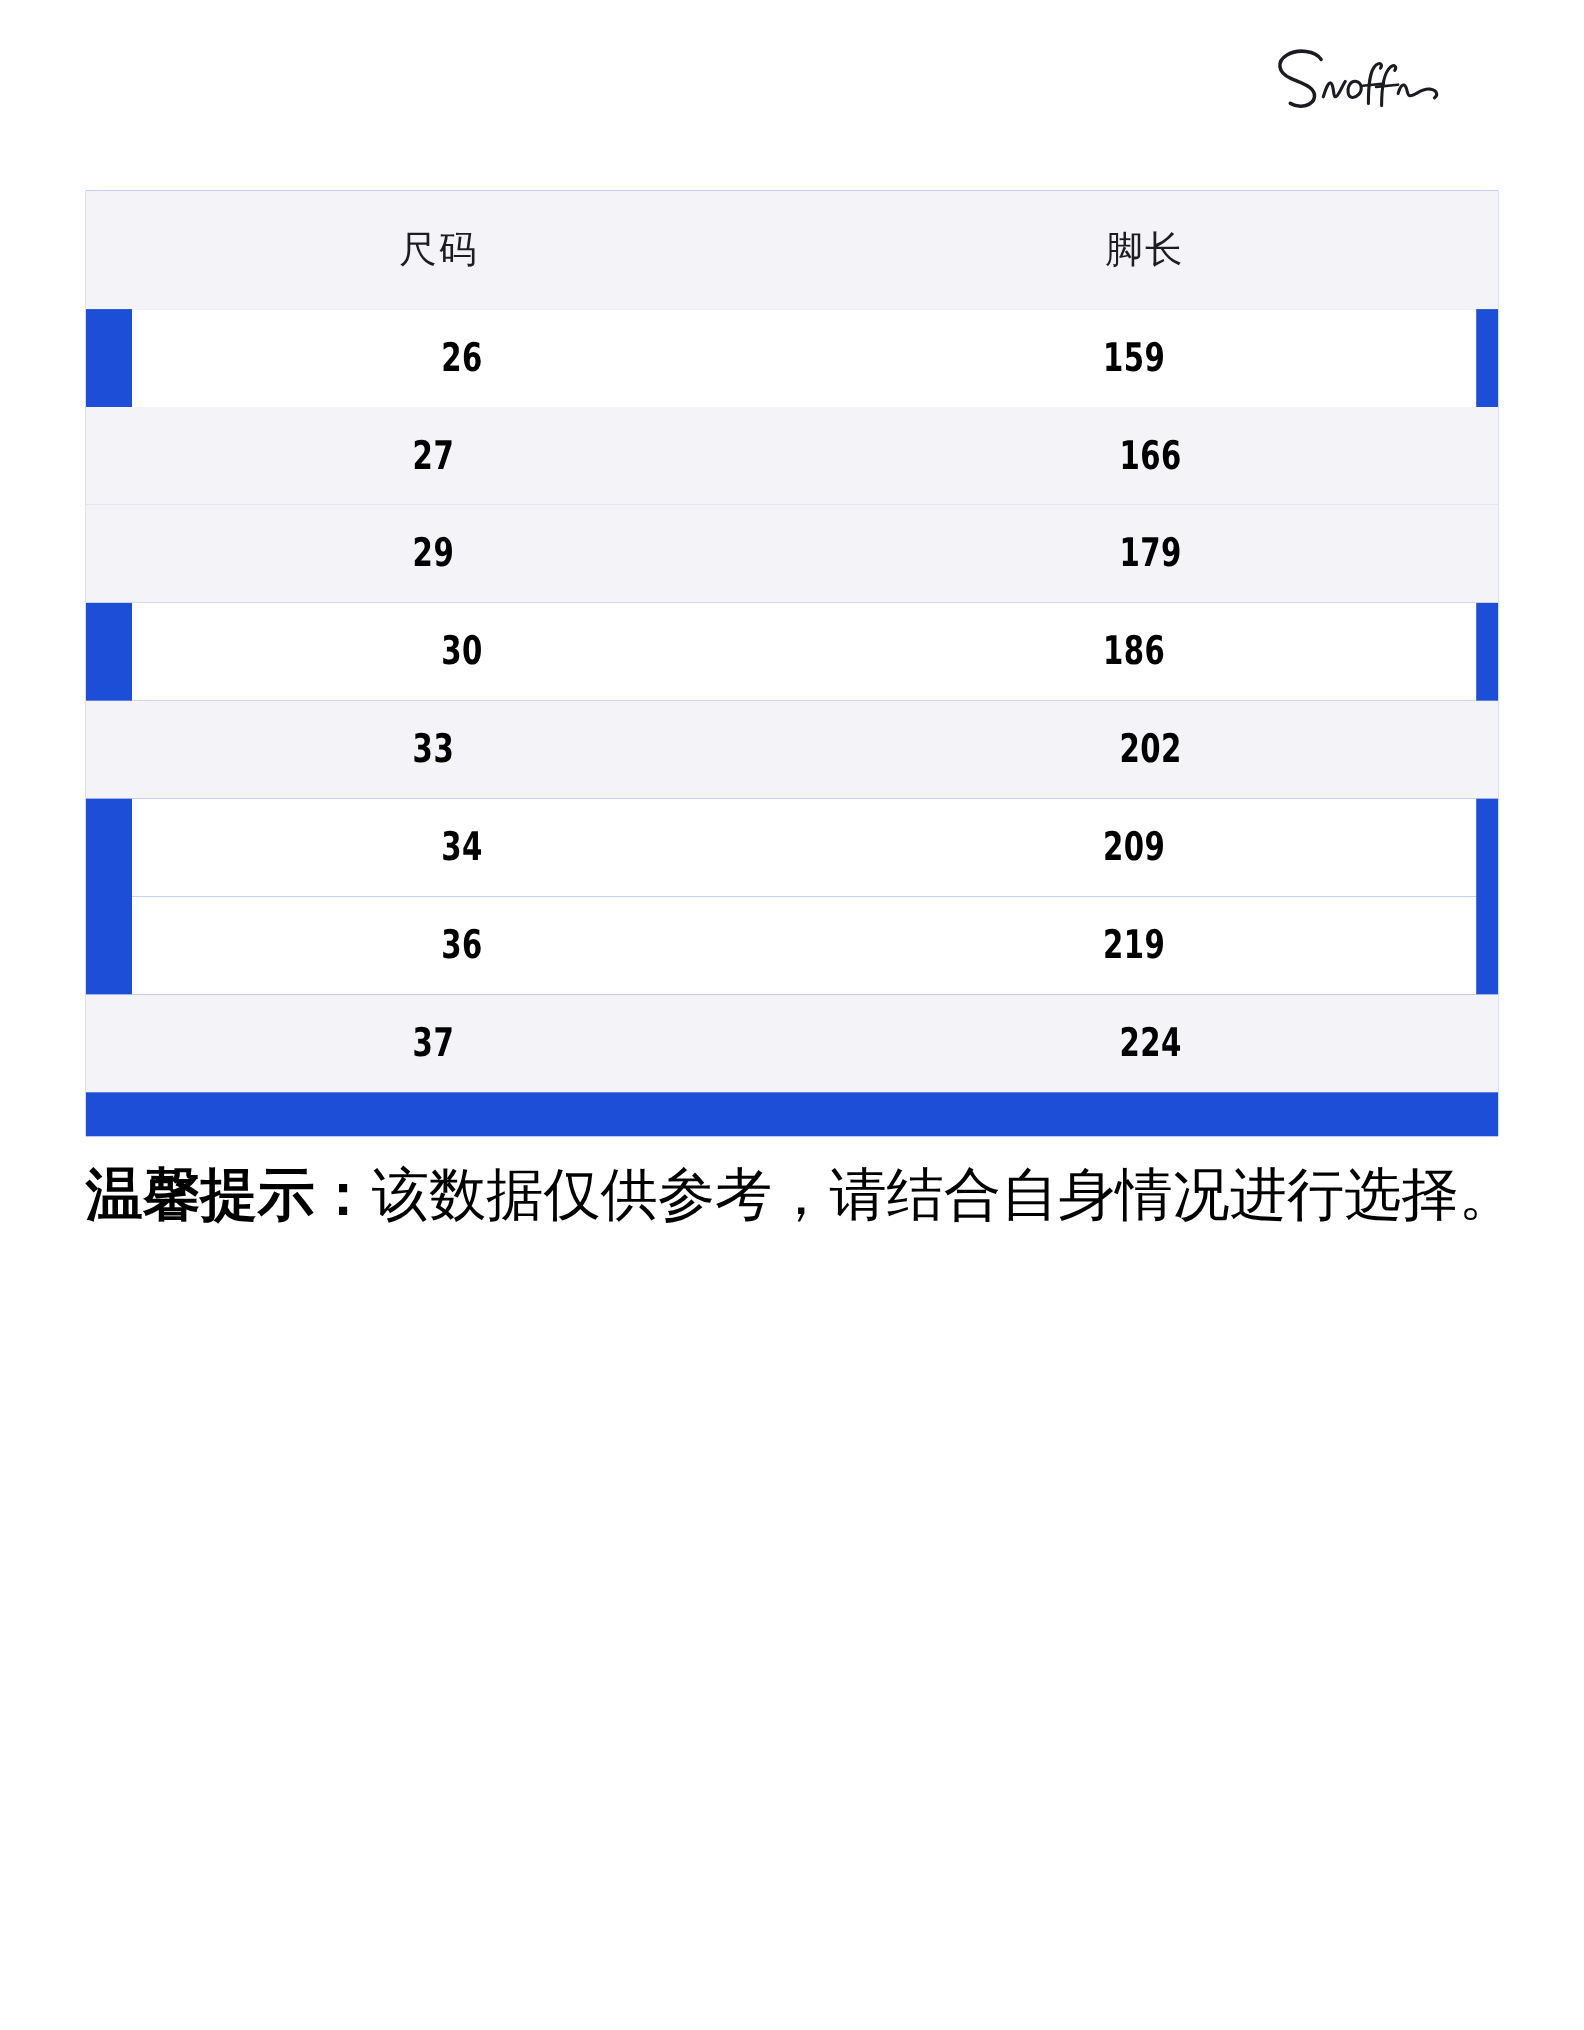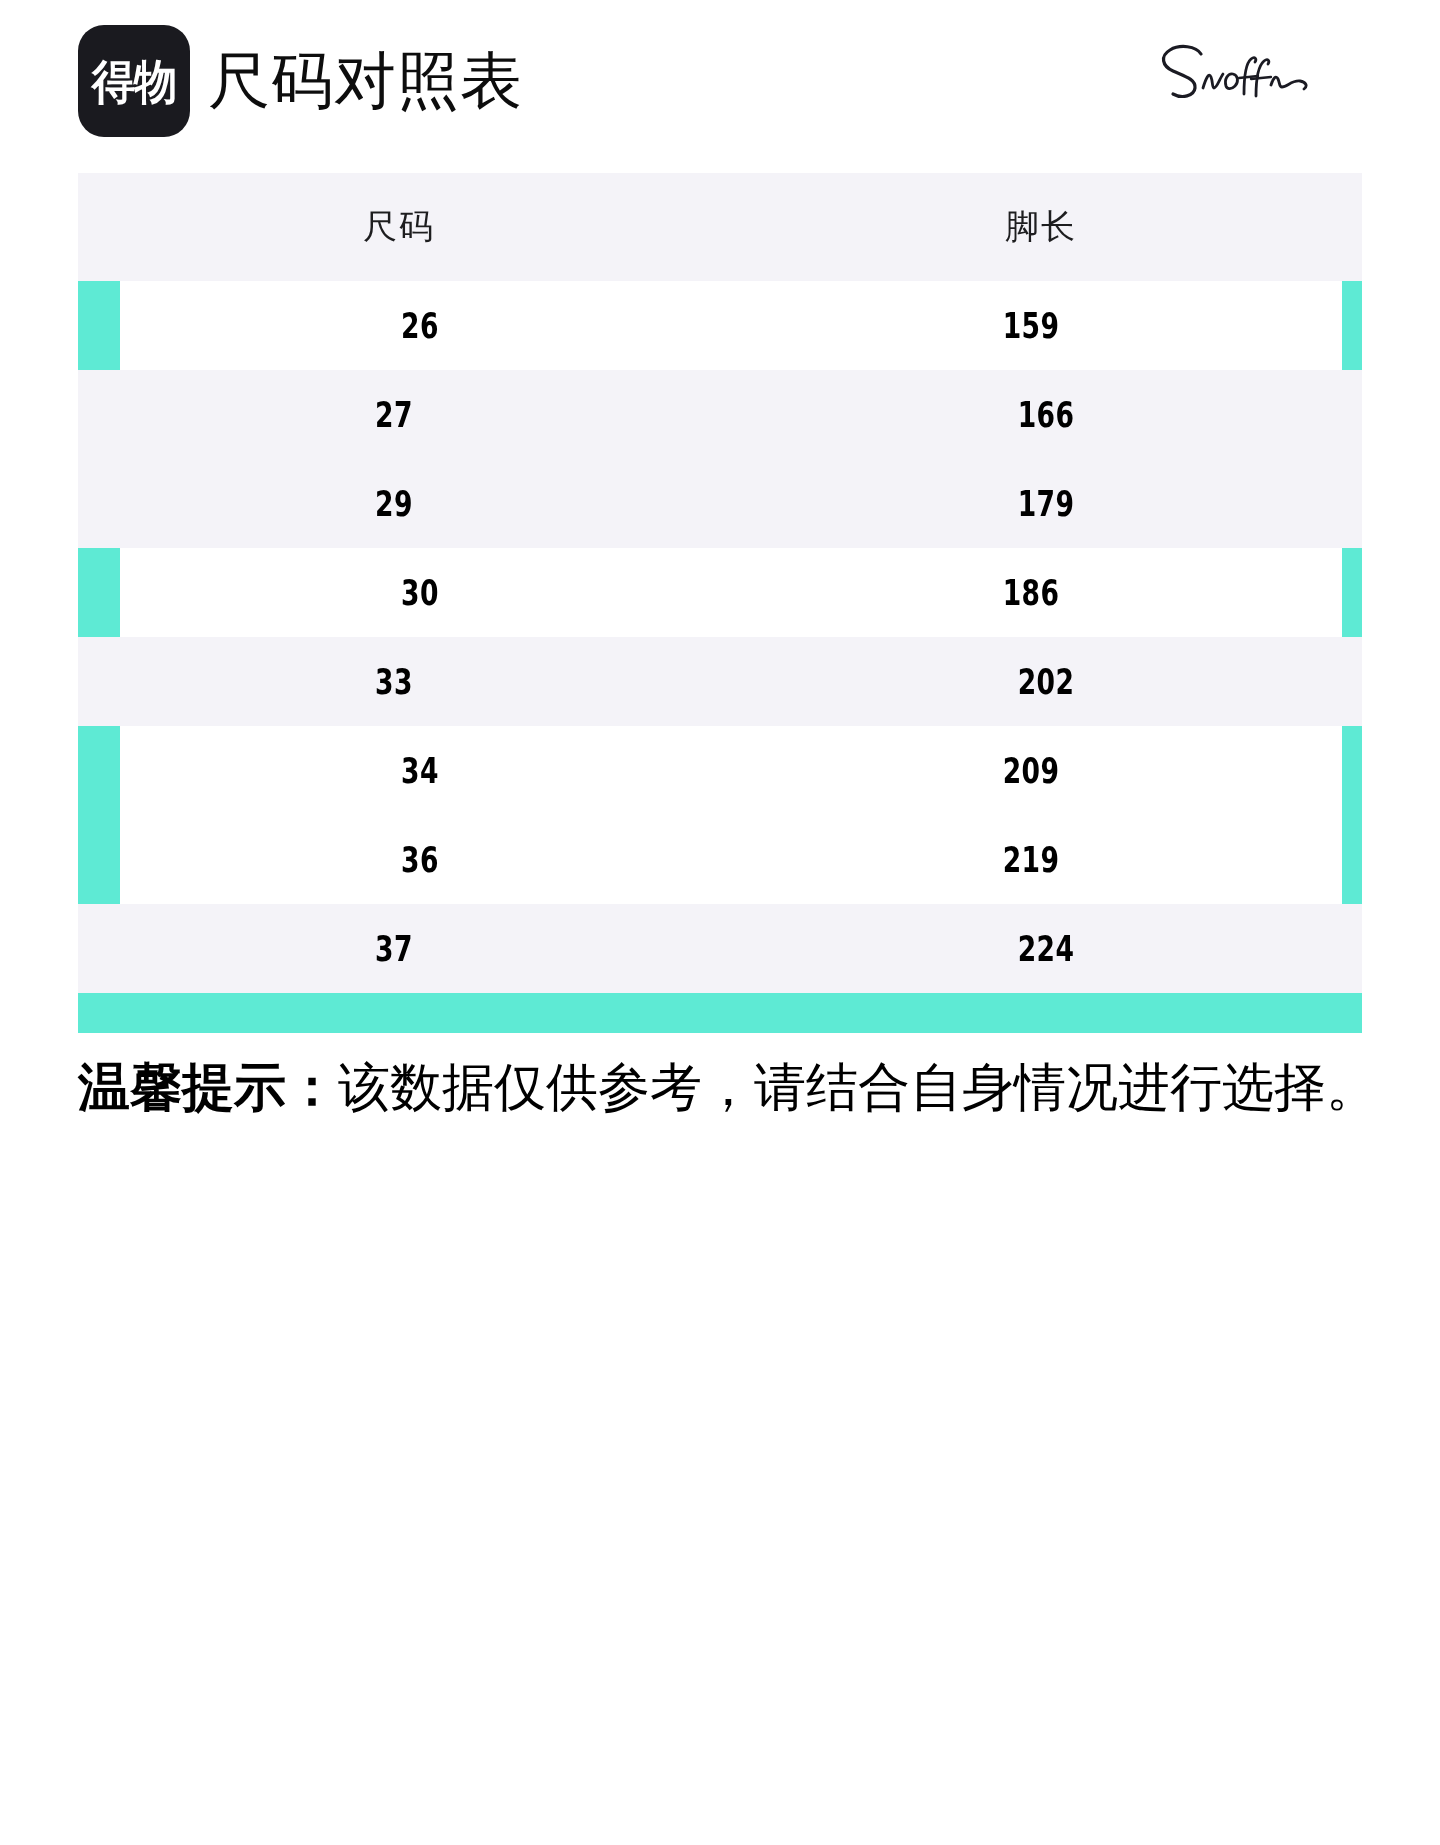--- a/index.html
+++ b/index.html
@@ -73,21 +73,21 @@
     right: 120px;
     top: 38px;
     width: 180px;
     height: 70px;
   }
   .signature svg { display: block; width: 100%; height: 100%; }
 
   
   .table-wrap {
     margin: 13px 78px 0 78px;
-    background: #5eead4;
+    background: #1d4ed8;
     padding: 0 0 40px 0;
     box-sizing: border-box;
   }
 
   .t-head {
     display: flex;
     height: 108px;
     align-items: center;
     background: #f4f3f8;
   }
@@ -149,26 +149,20 @@
   .note .body {
     font-weight: 400;
   }
 </style>
 </head>
 <body>
 
 <div class="page">
 
   <div class="header">
-    <div class="brand-group">
-      <div class="logo-badge">
-        <span class="logo-text">得物</span>
-      </div>
-      <div class="page-title">尺码对照表</div>
-    </div>
 
     <div class="signature">
       <svg viewBox="0 0 180 70" xmlns="http://www.w3.org/2000/svg" aria-hidden="true">
         <g fill="none" stroke="#1b1b23" stroke-linecap="round" stroke-linejoin="round">
           <path d="M61 16 C56 8, 40 6, 30 12 C20 18, 22 28, 33 33 C44 38, 56 41, 55 50 C54 58, 42 61, 33 56" stroke-width="3.2"></path>
           <path d="M63 50 C66 40, 69 34, 71 39 C73 44, 72 50, 74 50 C77 50, 80 40, 83 36" stroke-width="2.8"></path>
           <path d="M86 48 C84 41, 88 35, 93 36 C98 37, 99 44, 95 48 C91 52, 87 51, 86 48 Z" stroke-width="2.8"></path>
           <path d="M104 56 C104 40, 105 26, 111 21 C115 18, 117 21, 115 24" stroke-width="2.8"></path>
           <path d="M99 40 L118 38" stroke-width="2.4"></path>
           <path d="M116 58 C116 42, 118 28, 124 23 C128 20, 130 23, 128 26" stroke-width="2.8"></path>

